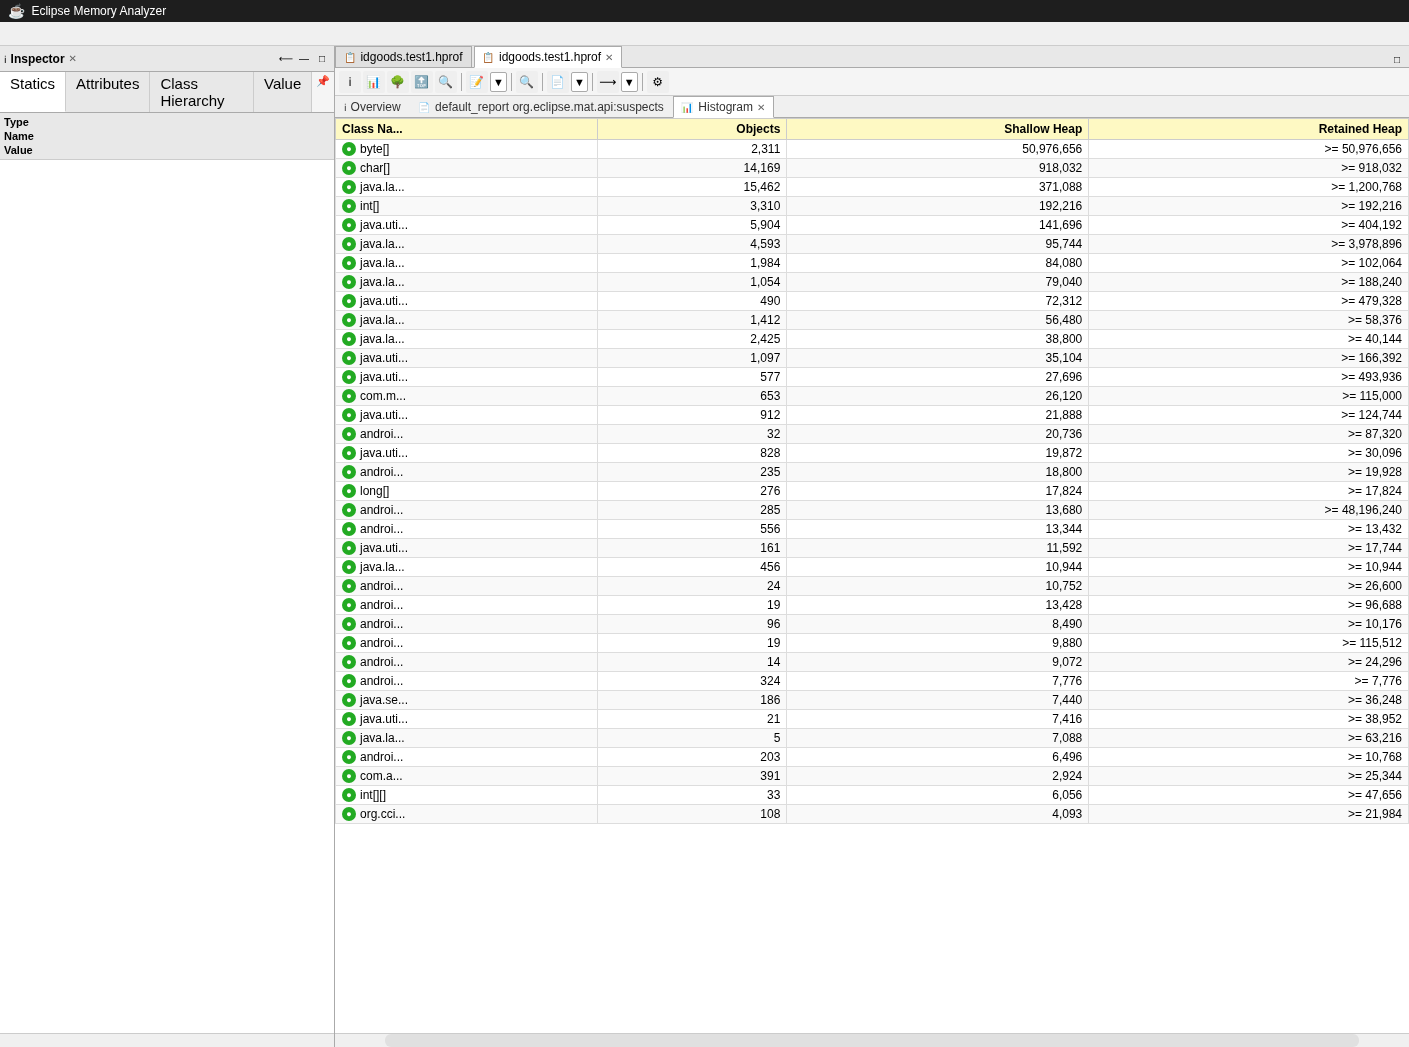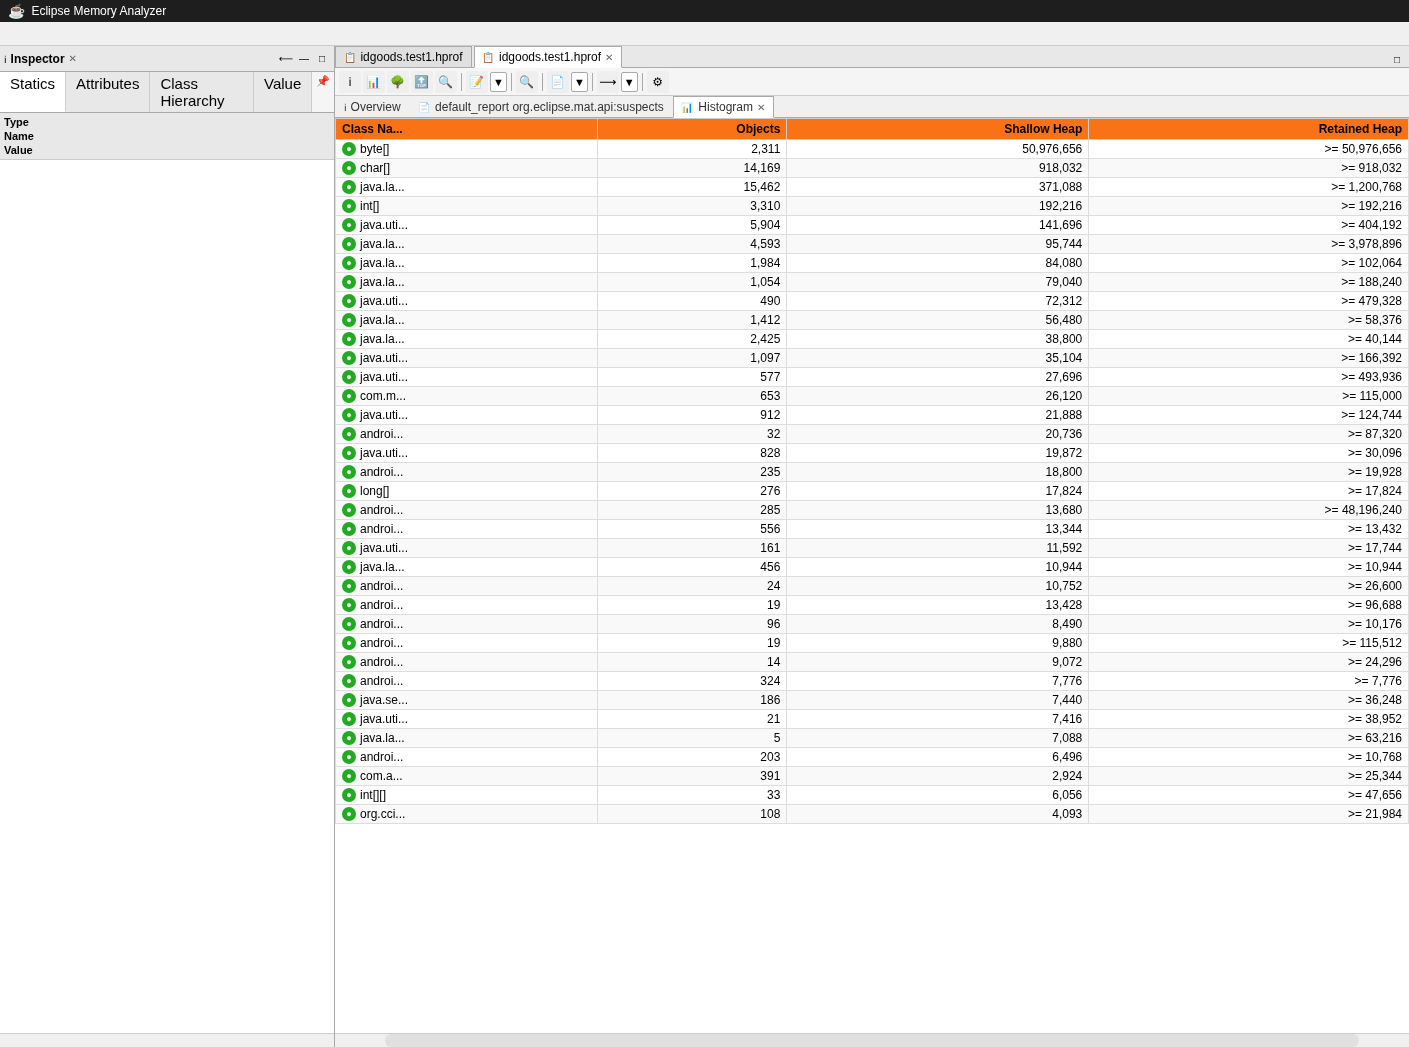--- a/index.html
+++ b/index.html
@@ -236,21 +236,21 @@
     }
     
     
     .data-table {
       width: 100%;
       border-collapse: collapse;
       font-size: 12px;
     }
     
     .data-table thead {
-      background: #f97316;
+      background: #fef9c3;
       position: sticky;
       top: 0;
       z-index: 10;
     }
     
     .data-table th {
       border: 1px solid #ccc;
       padding: 3px 6px;
       text-align: left;
       font-weight: bold;

